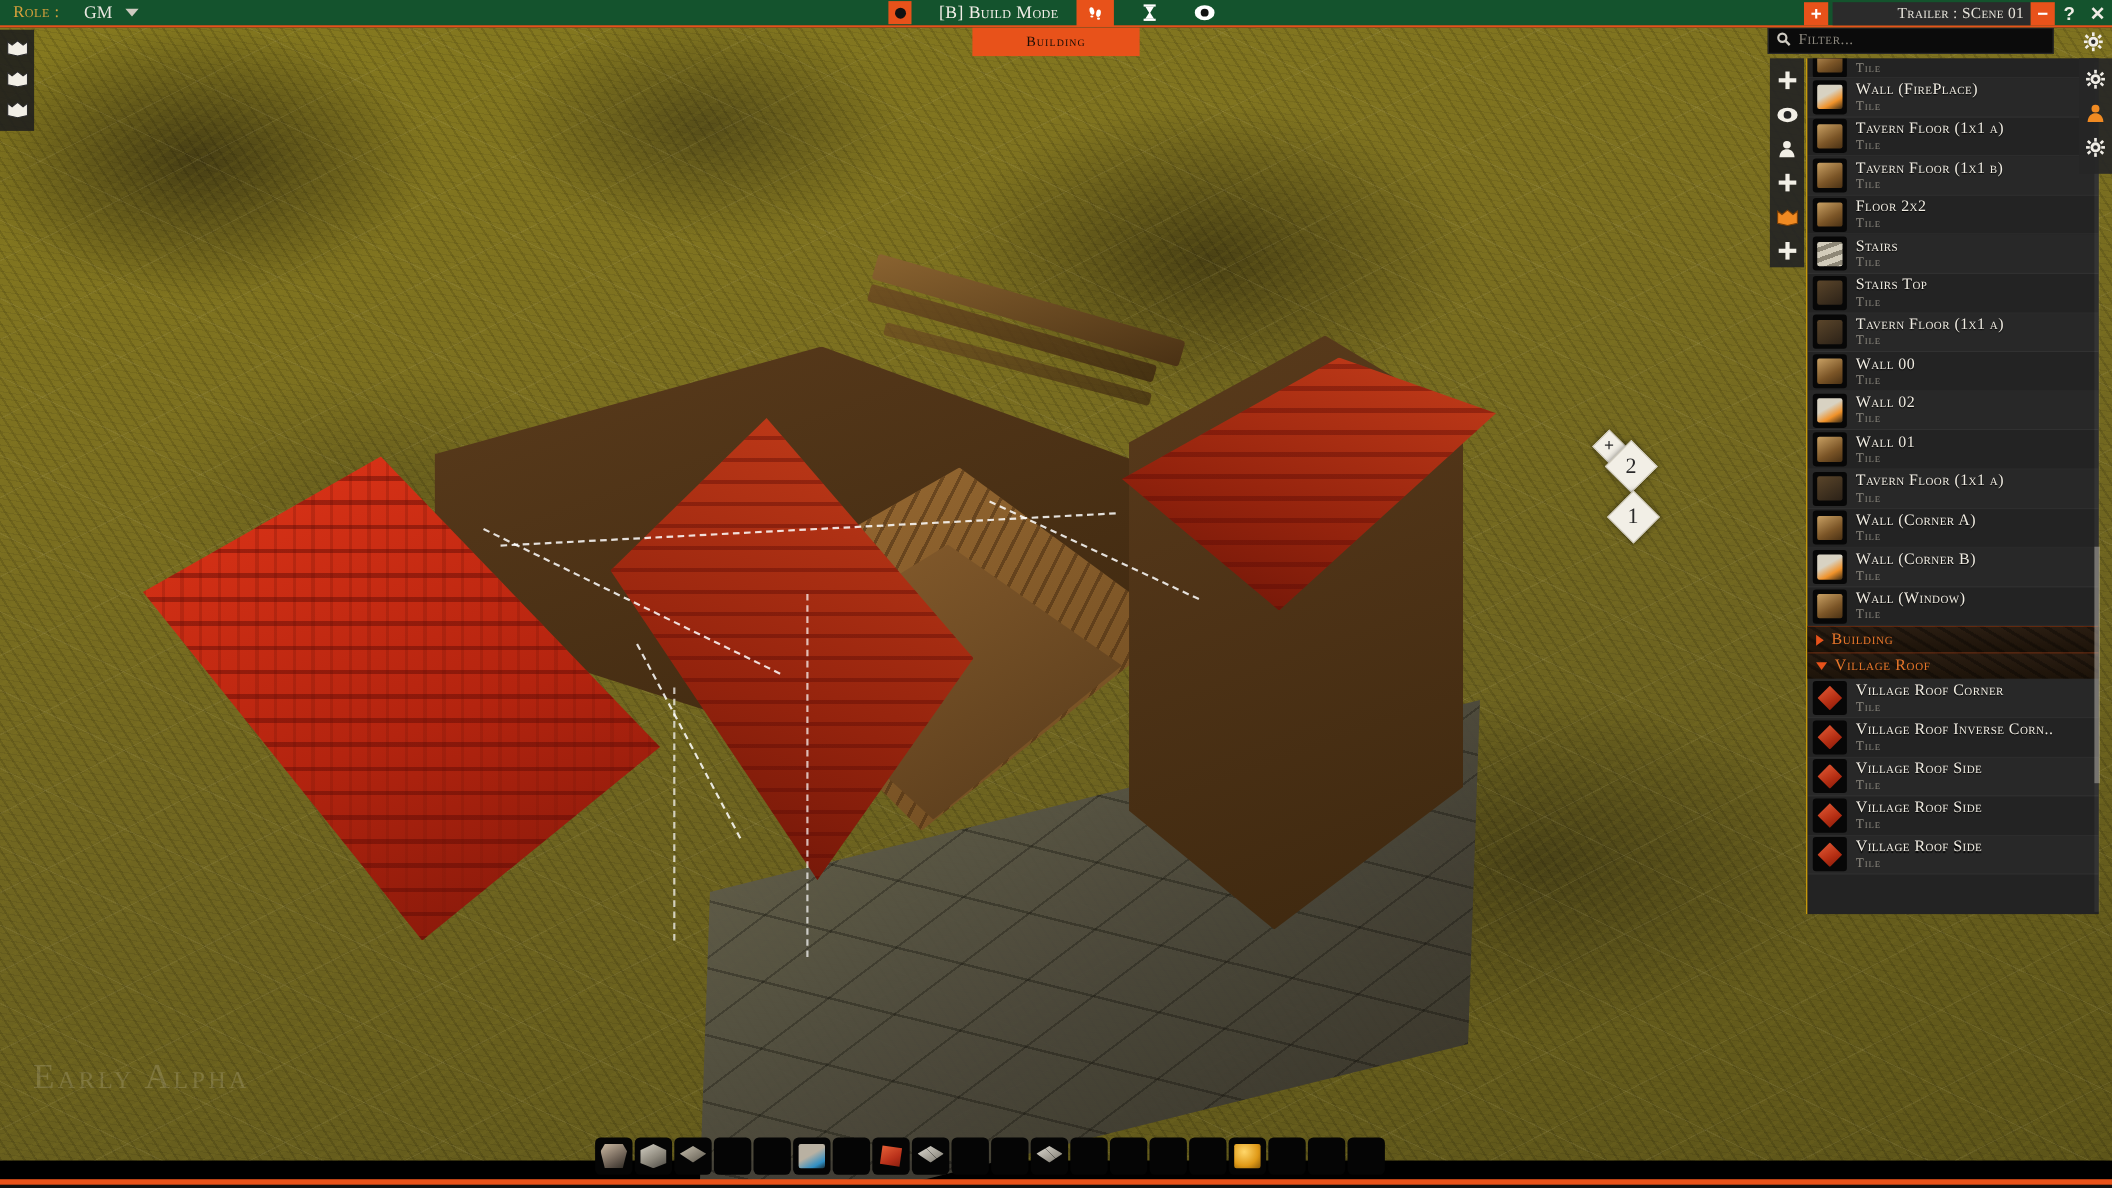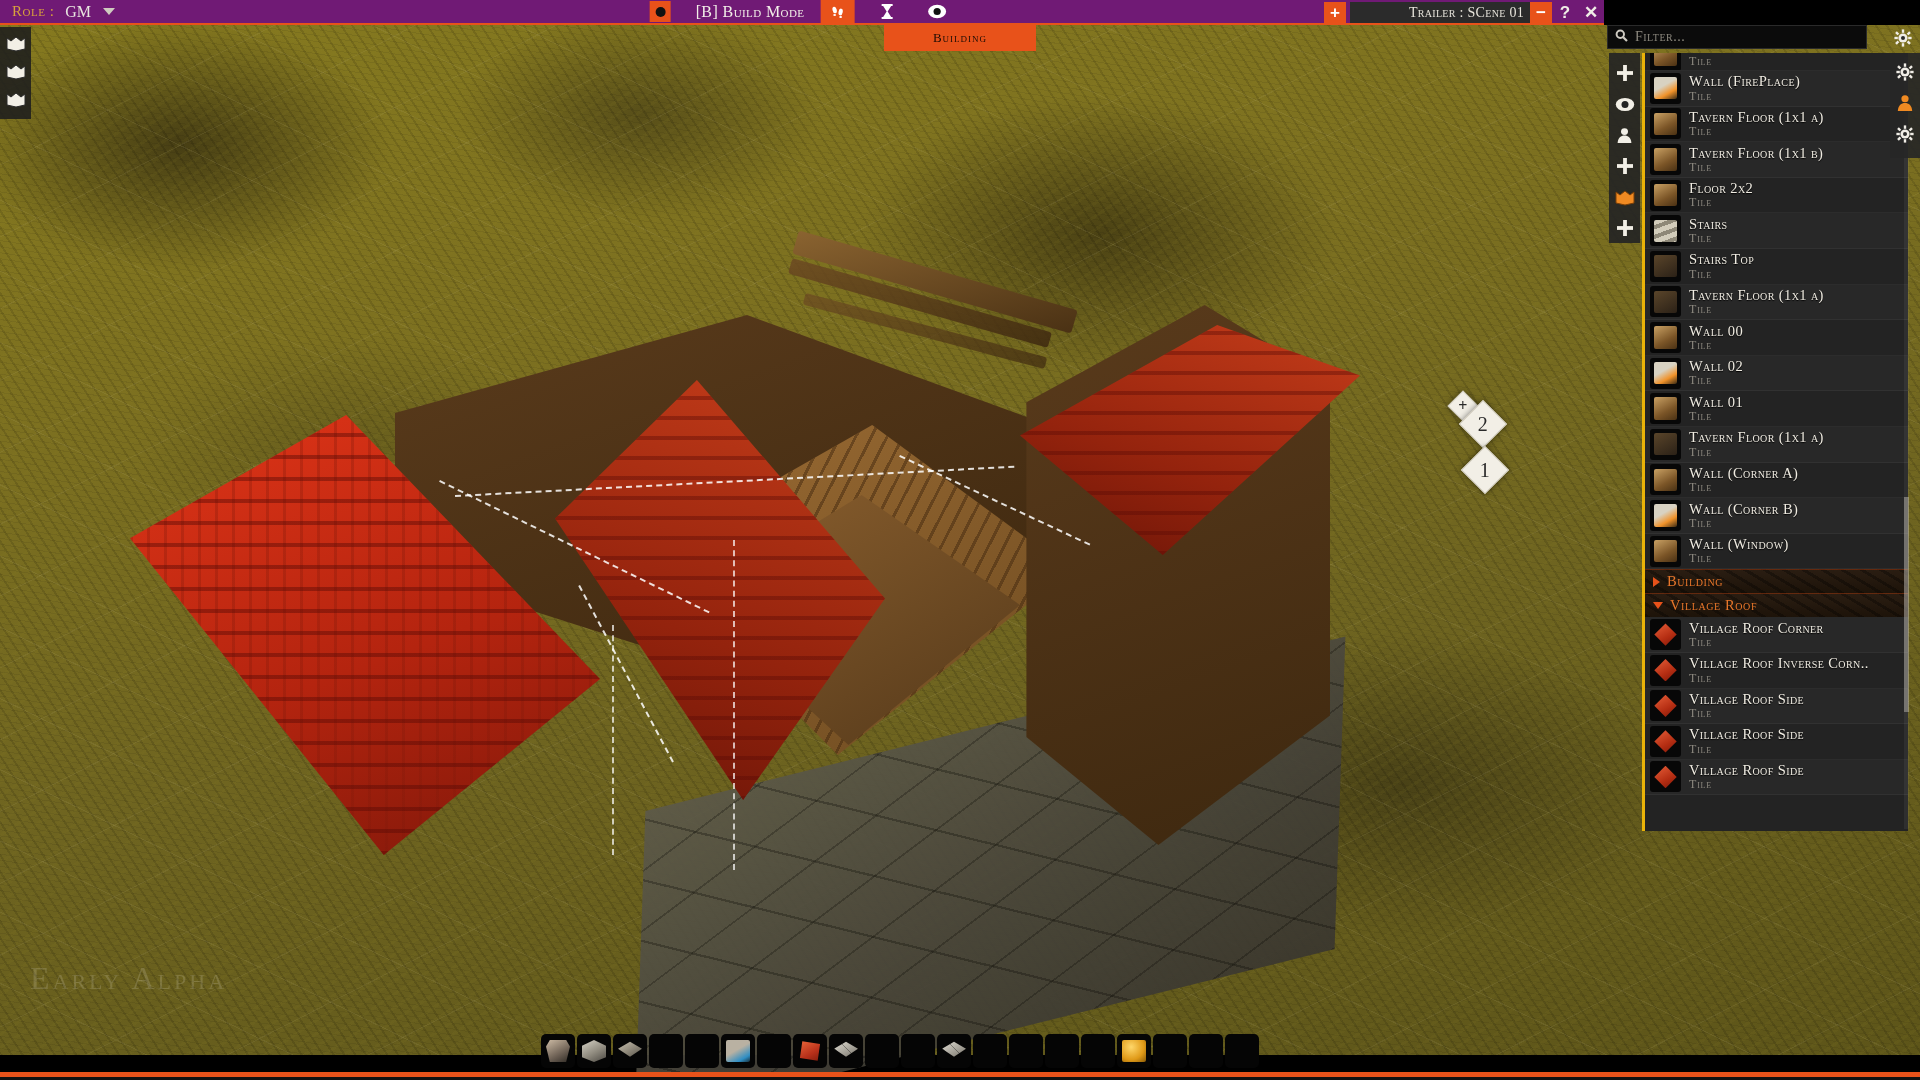--- a/index.html
+++ b/index.html
@@ -128,31 +128,31 @@
     position: absolute; left: 30px; bottom: 58px;
     font-family: "Liberation Serif", serif;
     font-size: 32px; letter-spacing: 3px;
     color: rgba(220,214,195,.20);
     font-variant: small-caps;
     pointer-events: none;
   }
 
   
   #topbar {
-    position: absolute; left: 0; top: 0; width: 1604px; height: 25px;
-    background: #701a75; border-bottom: 2px solid #e8521a;
+    position: absolute; left: 0; top: 0; width: 1920px; height: 25px;
+    background: #14532d; border-bottom: 2px solid #e8521a;
     display: flex; align-items: center;
     z-index: 40;
   }
   .tb-label {
     font-variant: small-caps; font-size: 15px; letter-spacing: .5px;
     color: #d9a23c; margin-left: 12px;
   }
   .tb-value {
-    font-variant: small-caps; font-size: 16px; color: #e8e6df; margin-left: 11px;
+    font-variant: small-caps; font-size: 16px; color: #e8e6df; margin-left: 22px;
   }
   .caret-dn {
     width: 0; height: 0; margin-left: 12px;
     border-left: 6px solid transparent; border-right: 6px solid transparent;
     border-top: 7px solid #cfcbc0;
   }
   #tb-center {
     position: absolute; left: 50%; transform: translateX(-50%);
     display: flex; align-items: center; gap: 16px;
   }
@@ -229,21 +229,21 @@
     position: absolute; left: 2px; top: 28px; width: 31px; height: 190px;
     background: rgba(36,36,36,.92);
     display: flex; flex-direction: column; align-items: center; gap: 9px; padding-top: 9px;
   }
   .vt-icon { width: 22px; height: 22px; display:flex; align-items:center; justify-content:center; }
 
   
   #asset-list {
     position: absolute; left: 35px; top: 28px; width: 266px; height: 778px;
     background: #232323;
-    border-left: 3px solid #eab308;
+    border-left: 1px solid #eab308;
     overflow: hidden;
   }
   .asset-row {
     position: relative; display: flex; align-items: center;
     height: 35.6px; padding-left: 5px; gap: 8px;
     border-bottom: 1px solid rgba(255,255,255,.045);
   }
   .asset-row:nth-child(even) { background: rgba(255,255,255,.022); }
   .thumb {
     width: 31px; height: 31px; flex: 0 0 31px; background: #070707;

